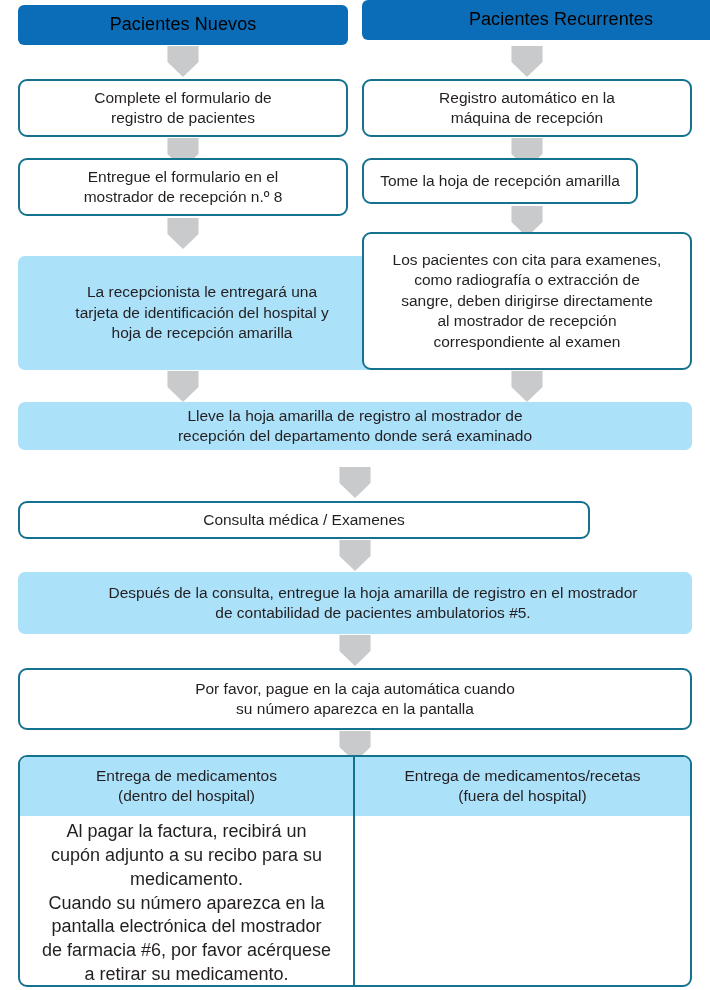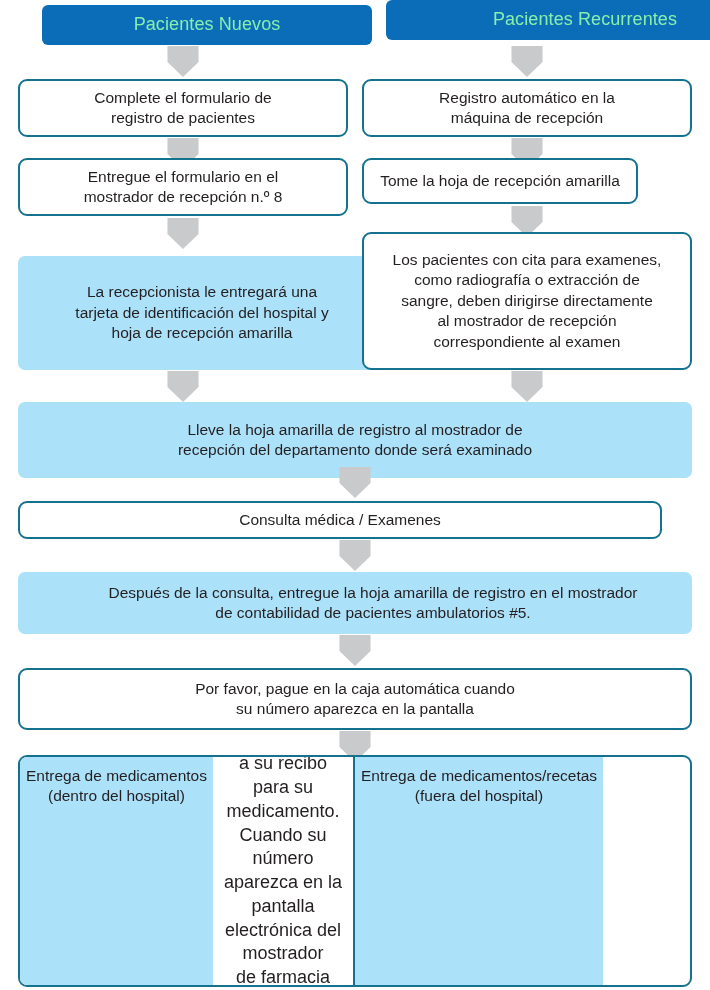--- a/index.html
+++ b/index.html
@@ -35,24 +35,23 @@
     line-height: 1.32;
     font-size: 15.5px;
     padding: 4px 8px;
     white-space: pre-line;
   }
 
   .node.header {
     background: #0b6cb8;
     border: none;
     border-radius: 6px;
-    color: #86efac;
+    color: #000000;
     font-size: 18px;
     letter-spacing: .1px;
-    margin-left: 24px;
   }
 
   .node.fill {
     background: #ace1fa;
     border: none;
     border-radius: 7px;
   }
 
   
   .arrow {
@@ -73,21 +72,21 @@
     height: 232px;
     border: 2px solid #15728f;
     border-radius: 9px;
     background: #ffffff;
     display: flex;
     overflow: hidden;
   }
   .split-col {
     flex: 1 1 50%;
     display: flex;
-    flex-direction: row;
+    flex-direction: column;
     min-width: 0;
   }
   .split-col.left { border-right: 2px solid #15728f; }
   .split-head {
     background: #ace1fa;
     text-align: center;
     font-size: 15.5px;
     line-height: 1.3;
     padding: 9px 6px 10px;
     white-space: pre-line;
@@ -139,26 +138,26 @@
 
   <div class="node" style="left:362px; top:232px; width:330px; height:138px;">Los pacientes con cita para examenes,
 como radiografía o extracción de
 sangre, deben dirigirse directamente
 al mostrador de recepción
 correspondiente al examen</div>
 
   <div class="arrow" style="left:162px; top:371px;"></div>
   <div class="arrow" style="left:506px; top:371px;"></div>
 
-  <div class="node fill" style="left:18px; top:402px; width:674px; height:76px;">Lleve la hoja amarilla de registro al mostrador de
+  <div class="node fill" style="left:18px; top:402px; width:674px; height:48px;">Lleve la hoja amarilla de registro al mostrador de
 recepción del departamento donde será examinado</div>
 
   <div class="arrow" style="left:334px; top:467px;"></div>
 
-  <div class="node" style="left:18px; top:501px; width:644px; height:38px;">Consulta médica / Examenes</div>
+  <div class="node" style="left:18px; top:501px; width:572px; height:38px;">Consulta médica / Examenes</div>
 
   <div class="arrow" style="left:334px; top:540px;"></div>
 
   <div class="node fill" style="left:18px; top:572px; width:674px; height:62px;padding-left:44px;">Después de la consulta, entregue la hoja amarilla de registro en el mostrador
 de contabilidad de pacientes ambulatorios #5.</div>
 
   <div class="arrow" style="left:334px; top:635px;"></div>
 
   <div class="node" style="left:18px; top:668px; width:674px; height:62px;">Por favor, pague en la caja automática cuando
 su número aparezca en la pantalla</div>

